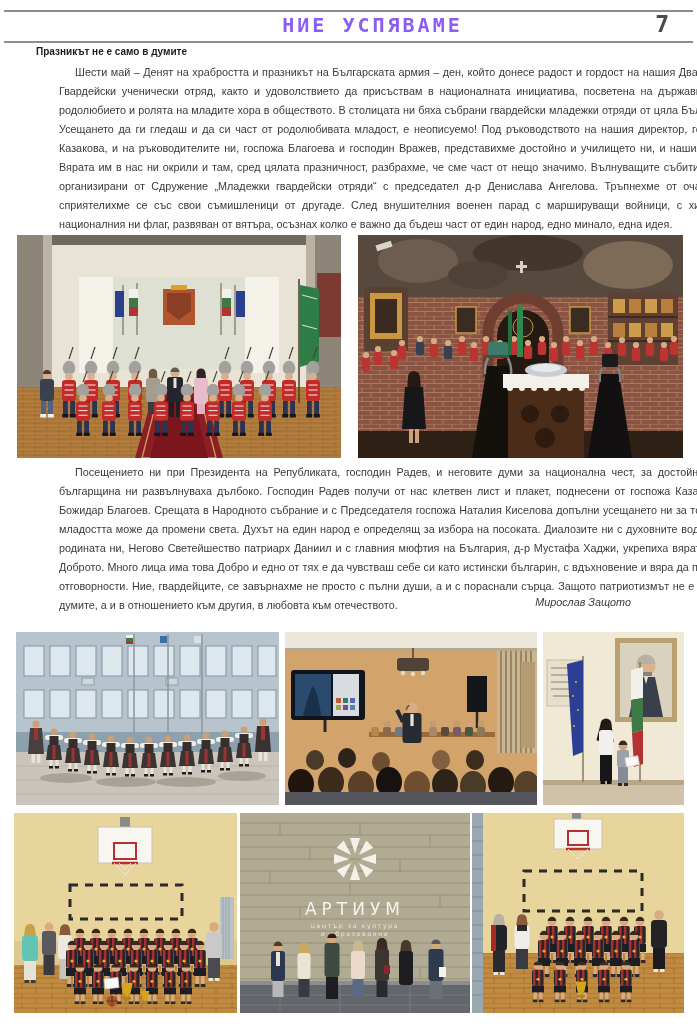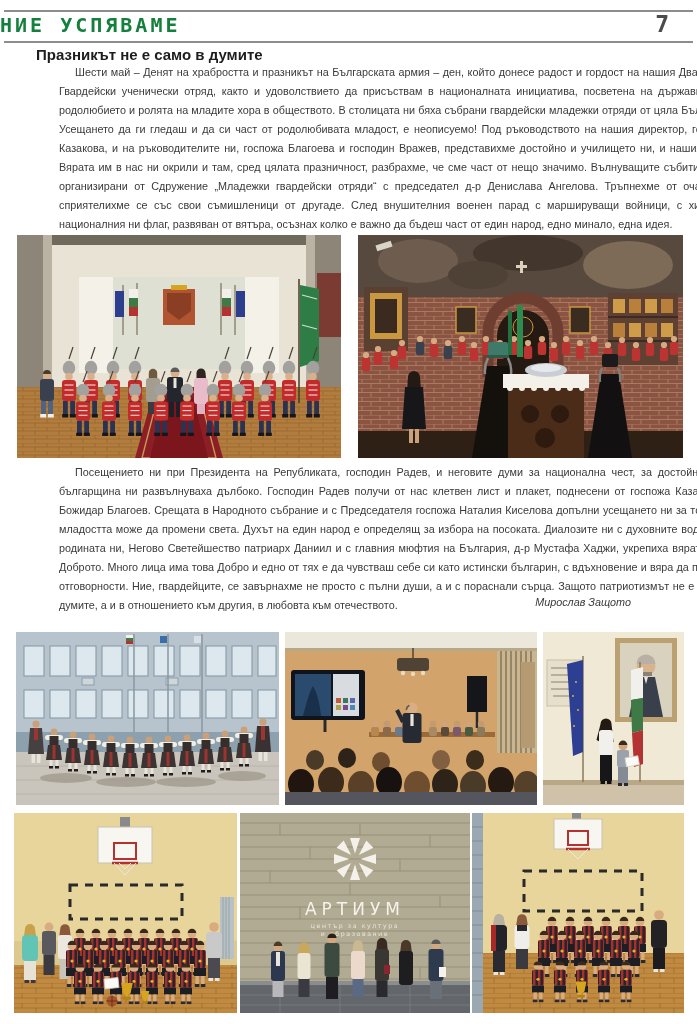--- a/index.html
+++ b/index.html
@@ -4,30 +4,30 @@
 <style>
   html,body{margin:0;padding:0;}
   body{
     width:697px;height:1024px;background:#ffffff;position:relative;overflow:hidden;
     font-family:"Liberation Sans",sans-serif;
   }
   .rule{position:absolute;left:4px;width:689px;height:2px;background:#8d8d8d;}
   .rule-top{top:10px;}
   .rule-bottom{top:41px;}
   .masthead-title{
-    position:absolute;top:13px;left:0;right:0;
+    position:absolute;top:13px;left:0;right:0;text-align:center;
     font-family:"DejaVu Sans Mono",monospace;font-weight:bold;font-size:20px;
-    letter-spacing:3px;color:#15803d;
+    letter-spacing:3px;color:#8b5cf6;padding-left:48px;
   }
   .page-number{
     position:absolute;top:11px;right:28px;
     font-family:"DejaVu Sans Mono",monospace;font-weight:bold;font-size:23px;color:#4c4c4c;
   }
   .article-title{
-    position:absolute;top:46px;left:36px;font-size:15px;font-weight:bold;color:#1d1d1d;
+    position:absolute;top:46px;left:36px;font-size:10px;font-weight:bold;color:#1d1d1d;
   }
   .para{
     position:absolute;left:15px;width:673px;text-align:justify;
     font-size:10.8px;line-height:19px;color:#3a3a3a;text-indent:16px;margin-left:44px;
   }
   .p1{top:63px;}
   .p2{top:463px;}
   .author{
     position:absolute;top:596px;right:66px;font-style:italic;font-size:10.8px;color:#3a3a3a;
   }

